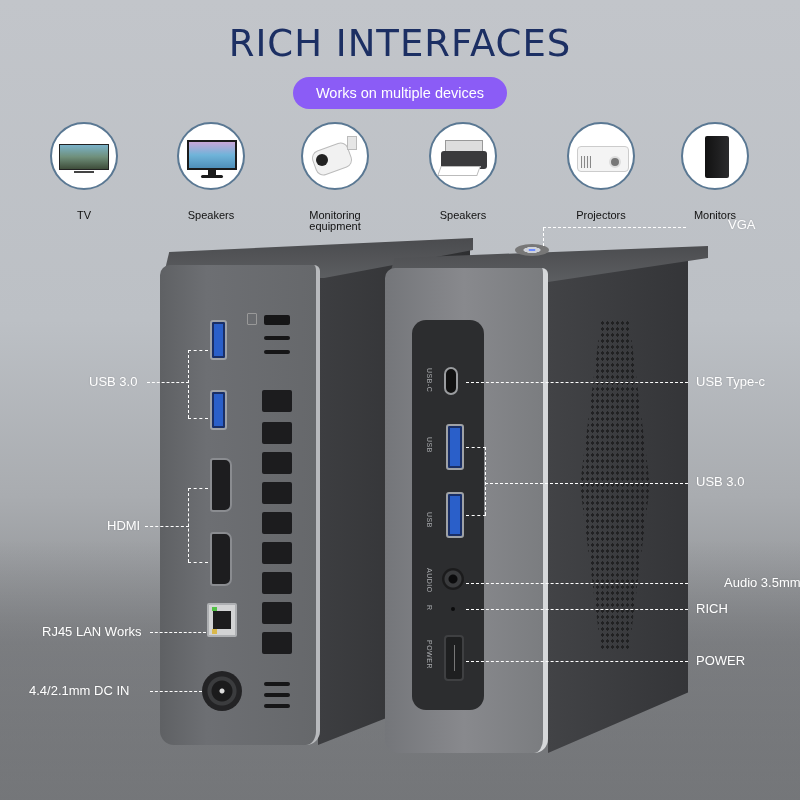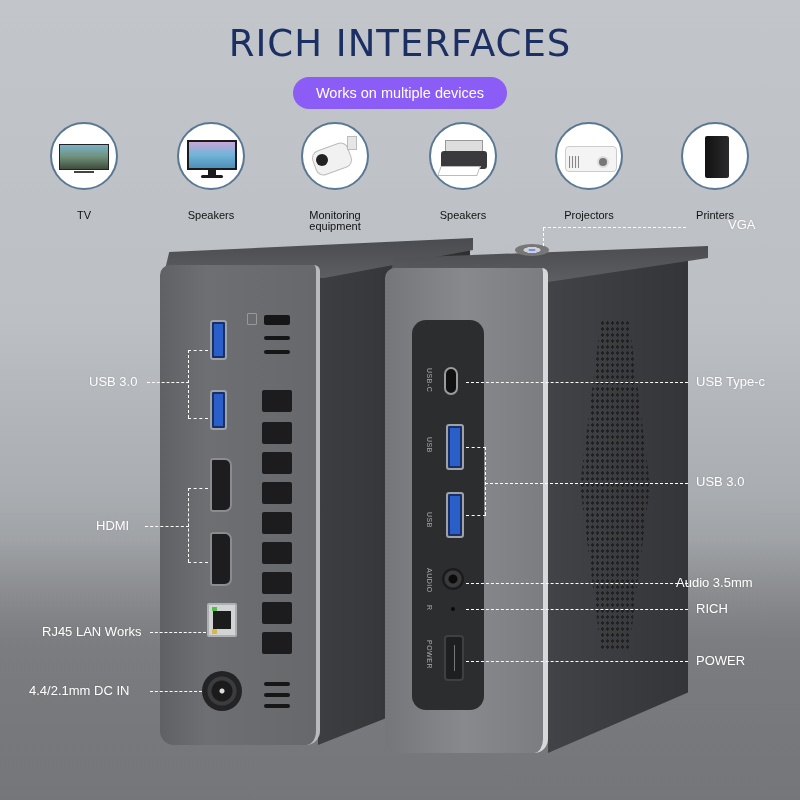--- a/index.html
+++ b/index.html
@@ -164,33 +164,33 @@
   </div>
 </div>
 <div class="device" style="left:408px">
   <div class="circle">
     <div style="position:absolute;left:14px;top:16px;width:38px;height:12px;background:#ddd;border:1px solid #999;"></div>
     <div style="position:absolute;left:10px;top:27px;width:46px;height:18px;background:#3a3a3c;border-radius:3px;"></div>
     <div style="position:absolute;left:8px;top:42px;width:40px;height:10px;background:#fff;border:1px solid #bbb;transform:skewX(-20deg);"></div>
   </div>
   <div class="label">Speakers</div>
 </div>
-<div class="device" style="left:534px">
+<div class="device" style="left:546px">
   <div class="circle">
     <div style="position:absolute;left:8px;top:22px;width:52px;height:26px;background:#f4f4f4;border:1px solid #ccc;border-radius:4px;"></div>
     <div style="position:absolute;left:40px;top:32px;width:12px;height:12px;border-radius:50%;background:#777;border:2px solid #ddd;"></div>
     <div style="position:absolute;left:12px;top:32px;width:10px;height:12px;background:repeating-linear-gradient(90deg,#888 0 1px,#eee 1px 3px);"></div>
   </div>
   <div class="label">Projectors</div>
 </div>
 <div class="device" style="left:660px">
   <div class="circle">
     <div style="position:absolute;left:22px;top:12px;width:24px;height:42px;background:linear-gradient(90deg,#111,#2b2b2d);border-radius:2px;"></div>
   </div>
-  <div class="label">Printers</div>
+  <div class="label">Monitors</div>
 </div>
 
 <div class="pc-left-side"></div>
 <div class="pc-left-top"></div>
 <div class="pc-left-front"></div>
 
 <div style="position:absolute;left:247px;top:313px;width:10px;height:12px;border:1.5px solid #999;border-radius:1px;"></div>
 <div class="slot" style="left:264px;top:315px;height:10px;"></div>
 <div class="slot" style="left:264px;top:336px;"></div>
 <div class="slot" style="left:264px;top:350px;"></div>
@@ -240,21 +240,21 @@
 <div class="audio"></div>
 <div class="reset"></div>
 <div class="power"></div>
 
 <div class="callout" style="left:89px;top:374px;">USB 3.0</div>
 <div class="dash-h" style="left:147px;top:382px;width:42px;"></div>
 <div class="dash-v" style="left:188px;top:350px;height:68px;"></div>
 <div class="dash-h" style="left:188px;top:350px;width:20px;"></div>
 <div class="dash-h" style="left:188px;top:418px;width:20px;"></div>
 
-<div class="callout" style="left:96px;top:518px;">HDMI</div>
+<div class="callout" style="left:107px;top:518px;">HDMI</div>
 <div class="dash-h" style="left:145px;top:526px;width:44px;"></div>
 <div class="dash-v" style="left:188px;top:488px;height:74px;"></div>
 <div class="dash-h" style="left:188px;top:488px;width:20px;"></div>
 <div class="dash-h" style="left:188px;top:562px;width:20px;"></div>
 
 <div class="callout" style="left:42px;top:624px;">RJ45  LAN Works</div>
 <div class="dash-h" style="left:150px;top:632px;width:56px;"></div>
 
 <div class="callout" style="left:29px;top:683px;">4.4/2.1mm DC IN</div>
 <div class="dash-h" style="left:150px;top:691px;width:52px;"></div>
@@ -266,19 +266,19 @@
 <div class="dash-h" style="left:466px;top:382px;width:222px;"></div>
 <div class="callout" style="left:696px;top:374px;">USB Type-c</div>
 
 <div class="dash-h" style="left:466px;top:447px;width:20px;"></div>
 <div class="dash-v" style="left:485px;top:447px;height:68px;"></div>
 <div class="dash-h" style="left:466px;top:515px;width:20px;"></div>
 <div class="dash-h" style="left:485px;top:483px;width:203px;"></div>
 <div class="callout" style="left:696px;top:474px;">USB 3.0</div>
 
 <div class="dash-h" style="left:466px;top:583px;width:222px;"></div>
-<div class="callout" style="left:676px;top:575px;">Audio 3.5mm</div>
+<div class="callout" style="left:724px;top:575px;">Audio 3.5mm</div>
 
 <div class="dash-h" style="left:466px;top:609px;width:222px;"></div>
 <div class="callout" style="left:696px;top:601px;">RICH</div>
 
 <div class="dash-h" style="left:466px;top:661px;width:222px;"></div>
 <div class="callout" style="left:696px;top:653px;">POWER</div>
 
 </body></html>

